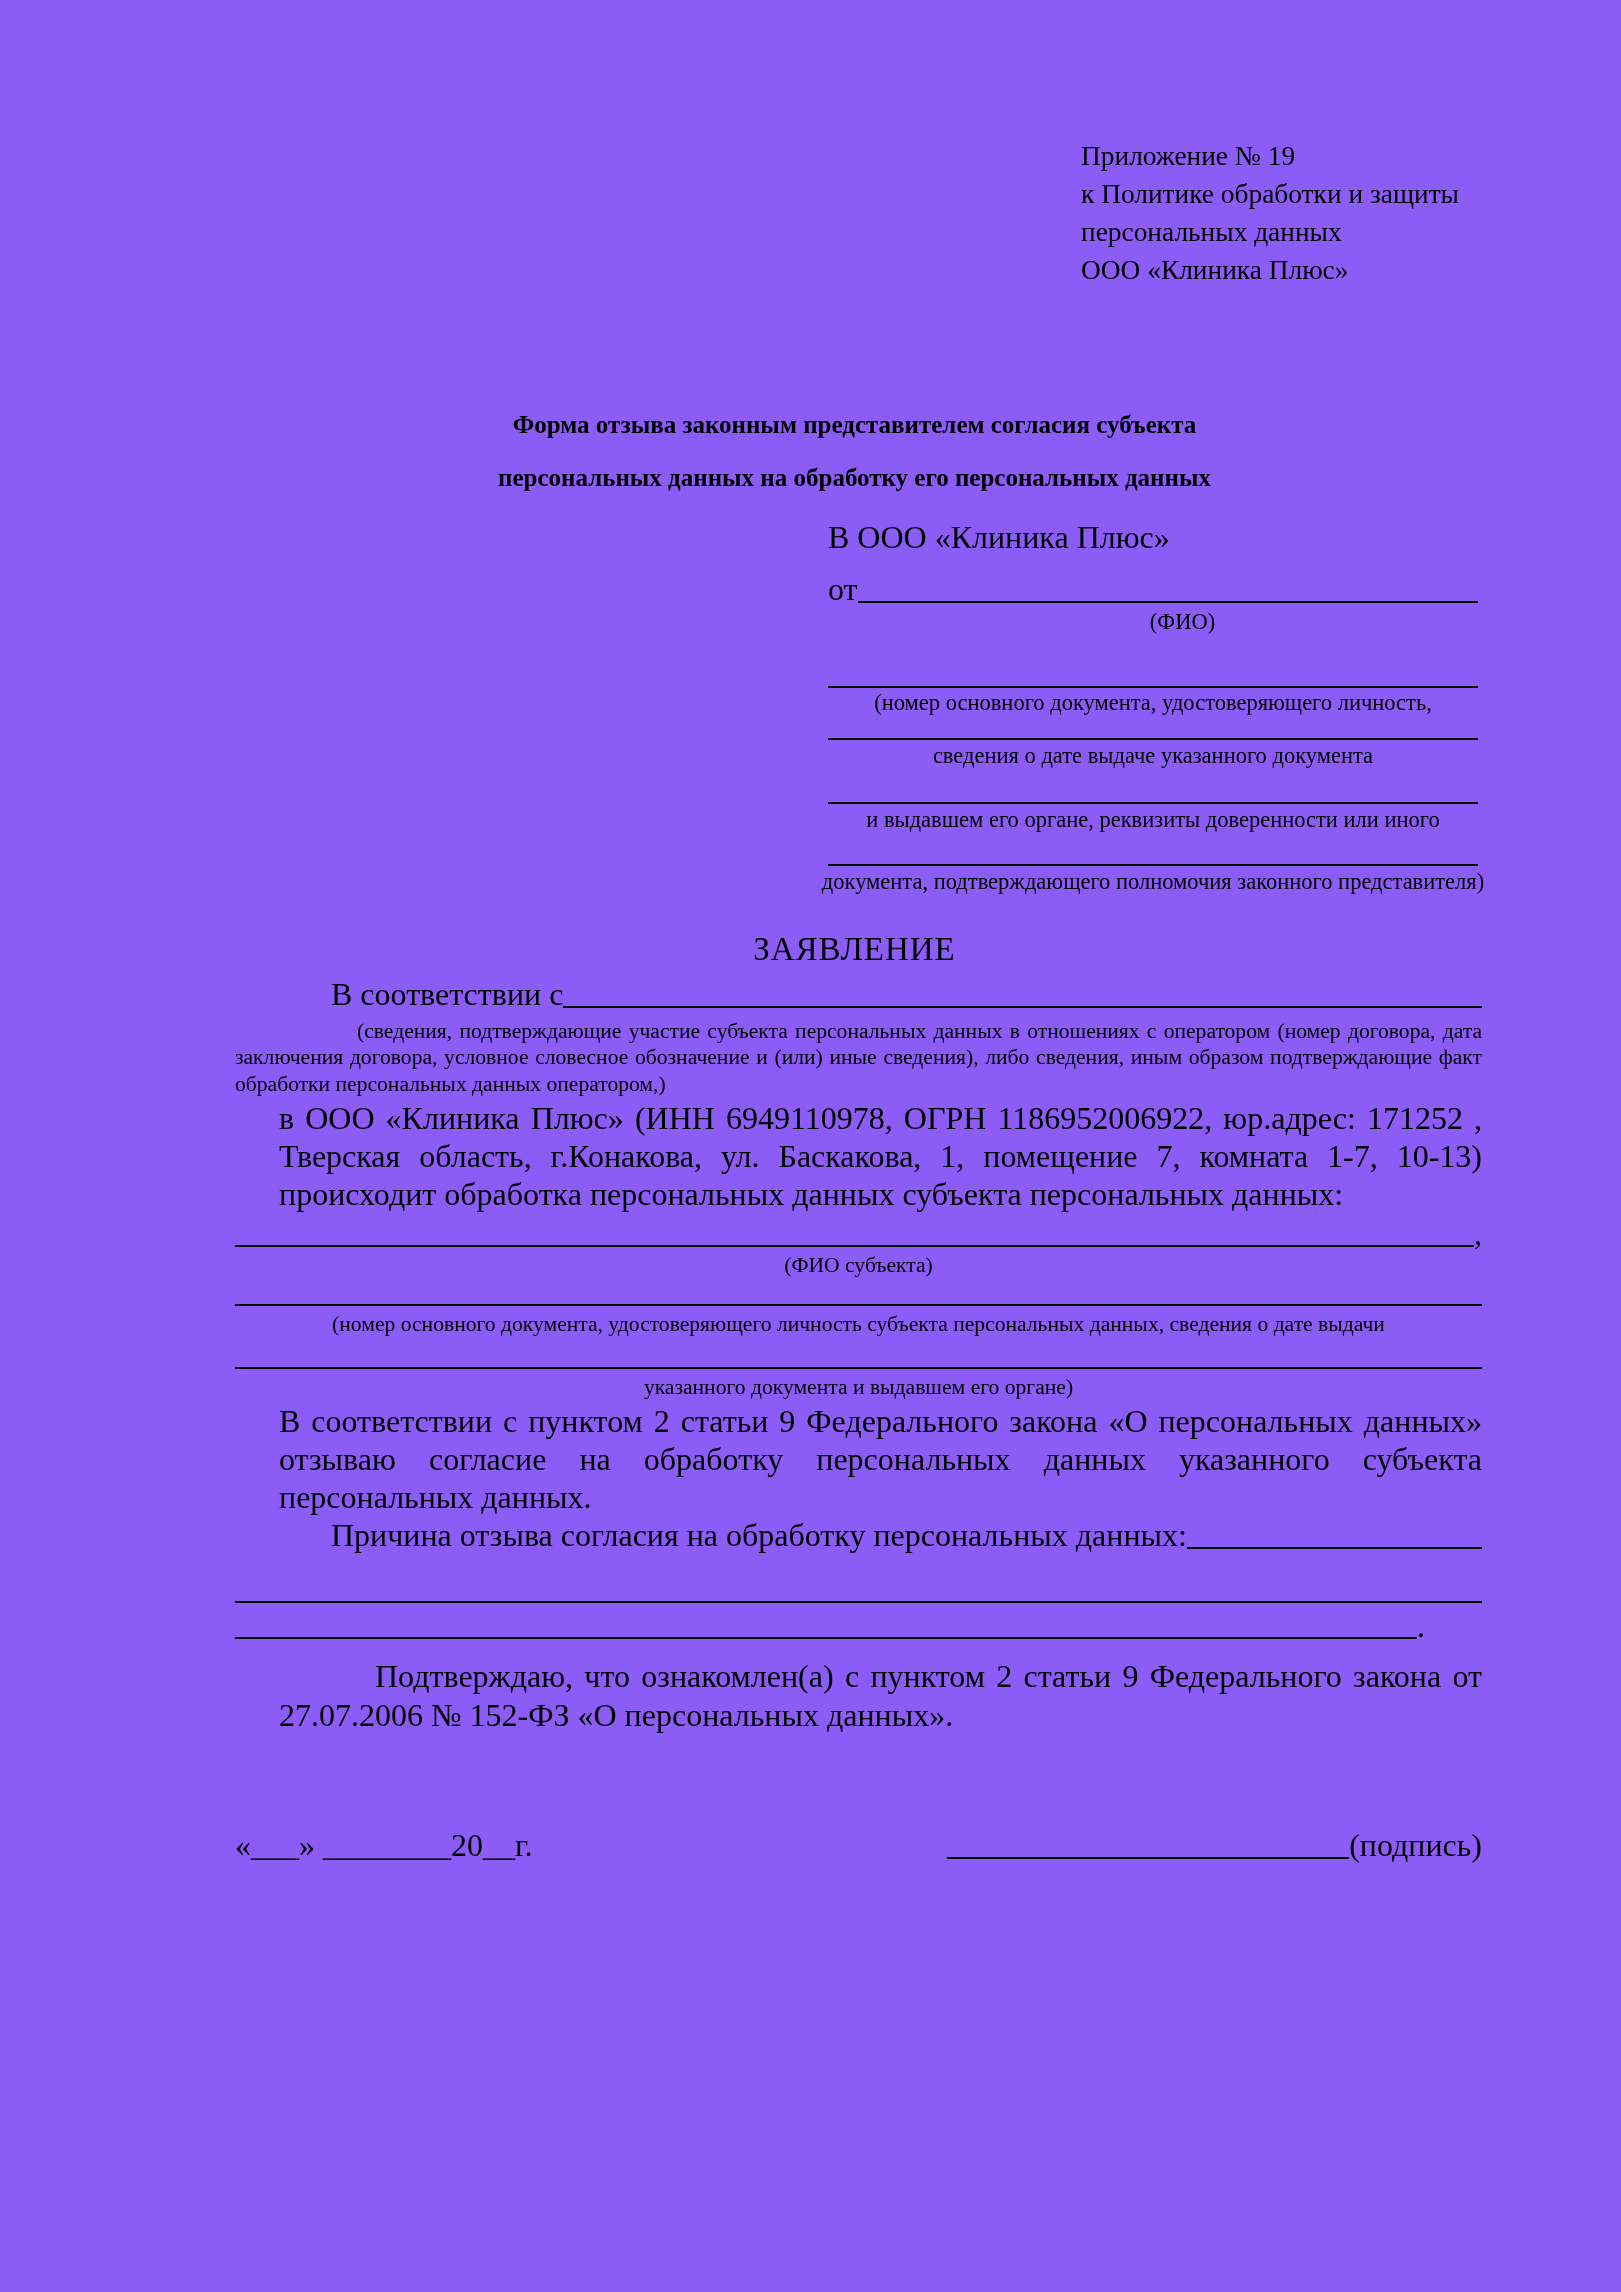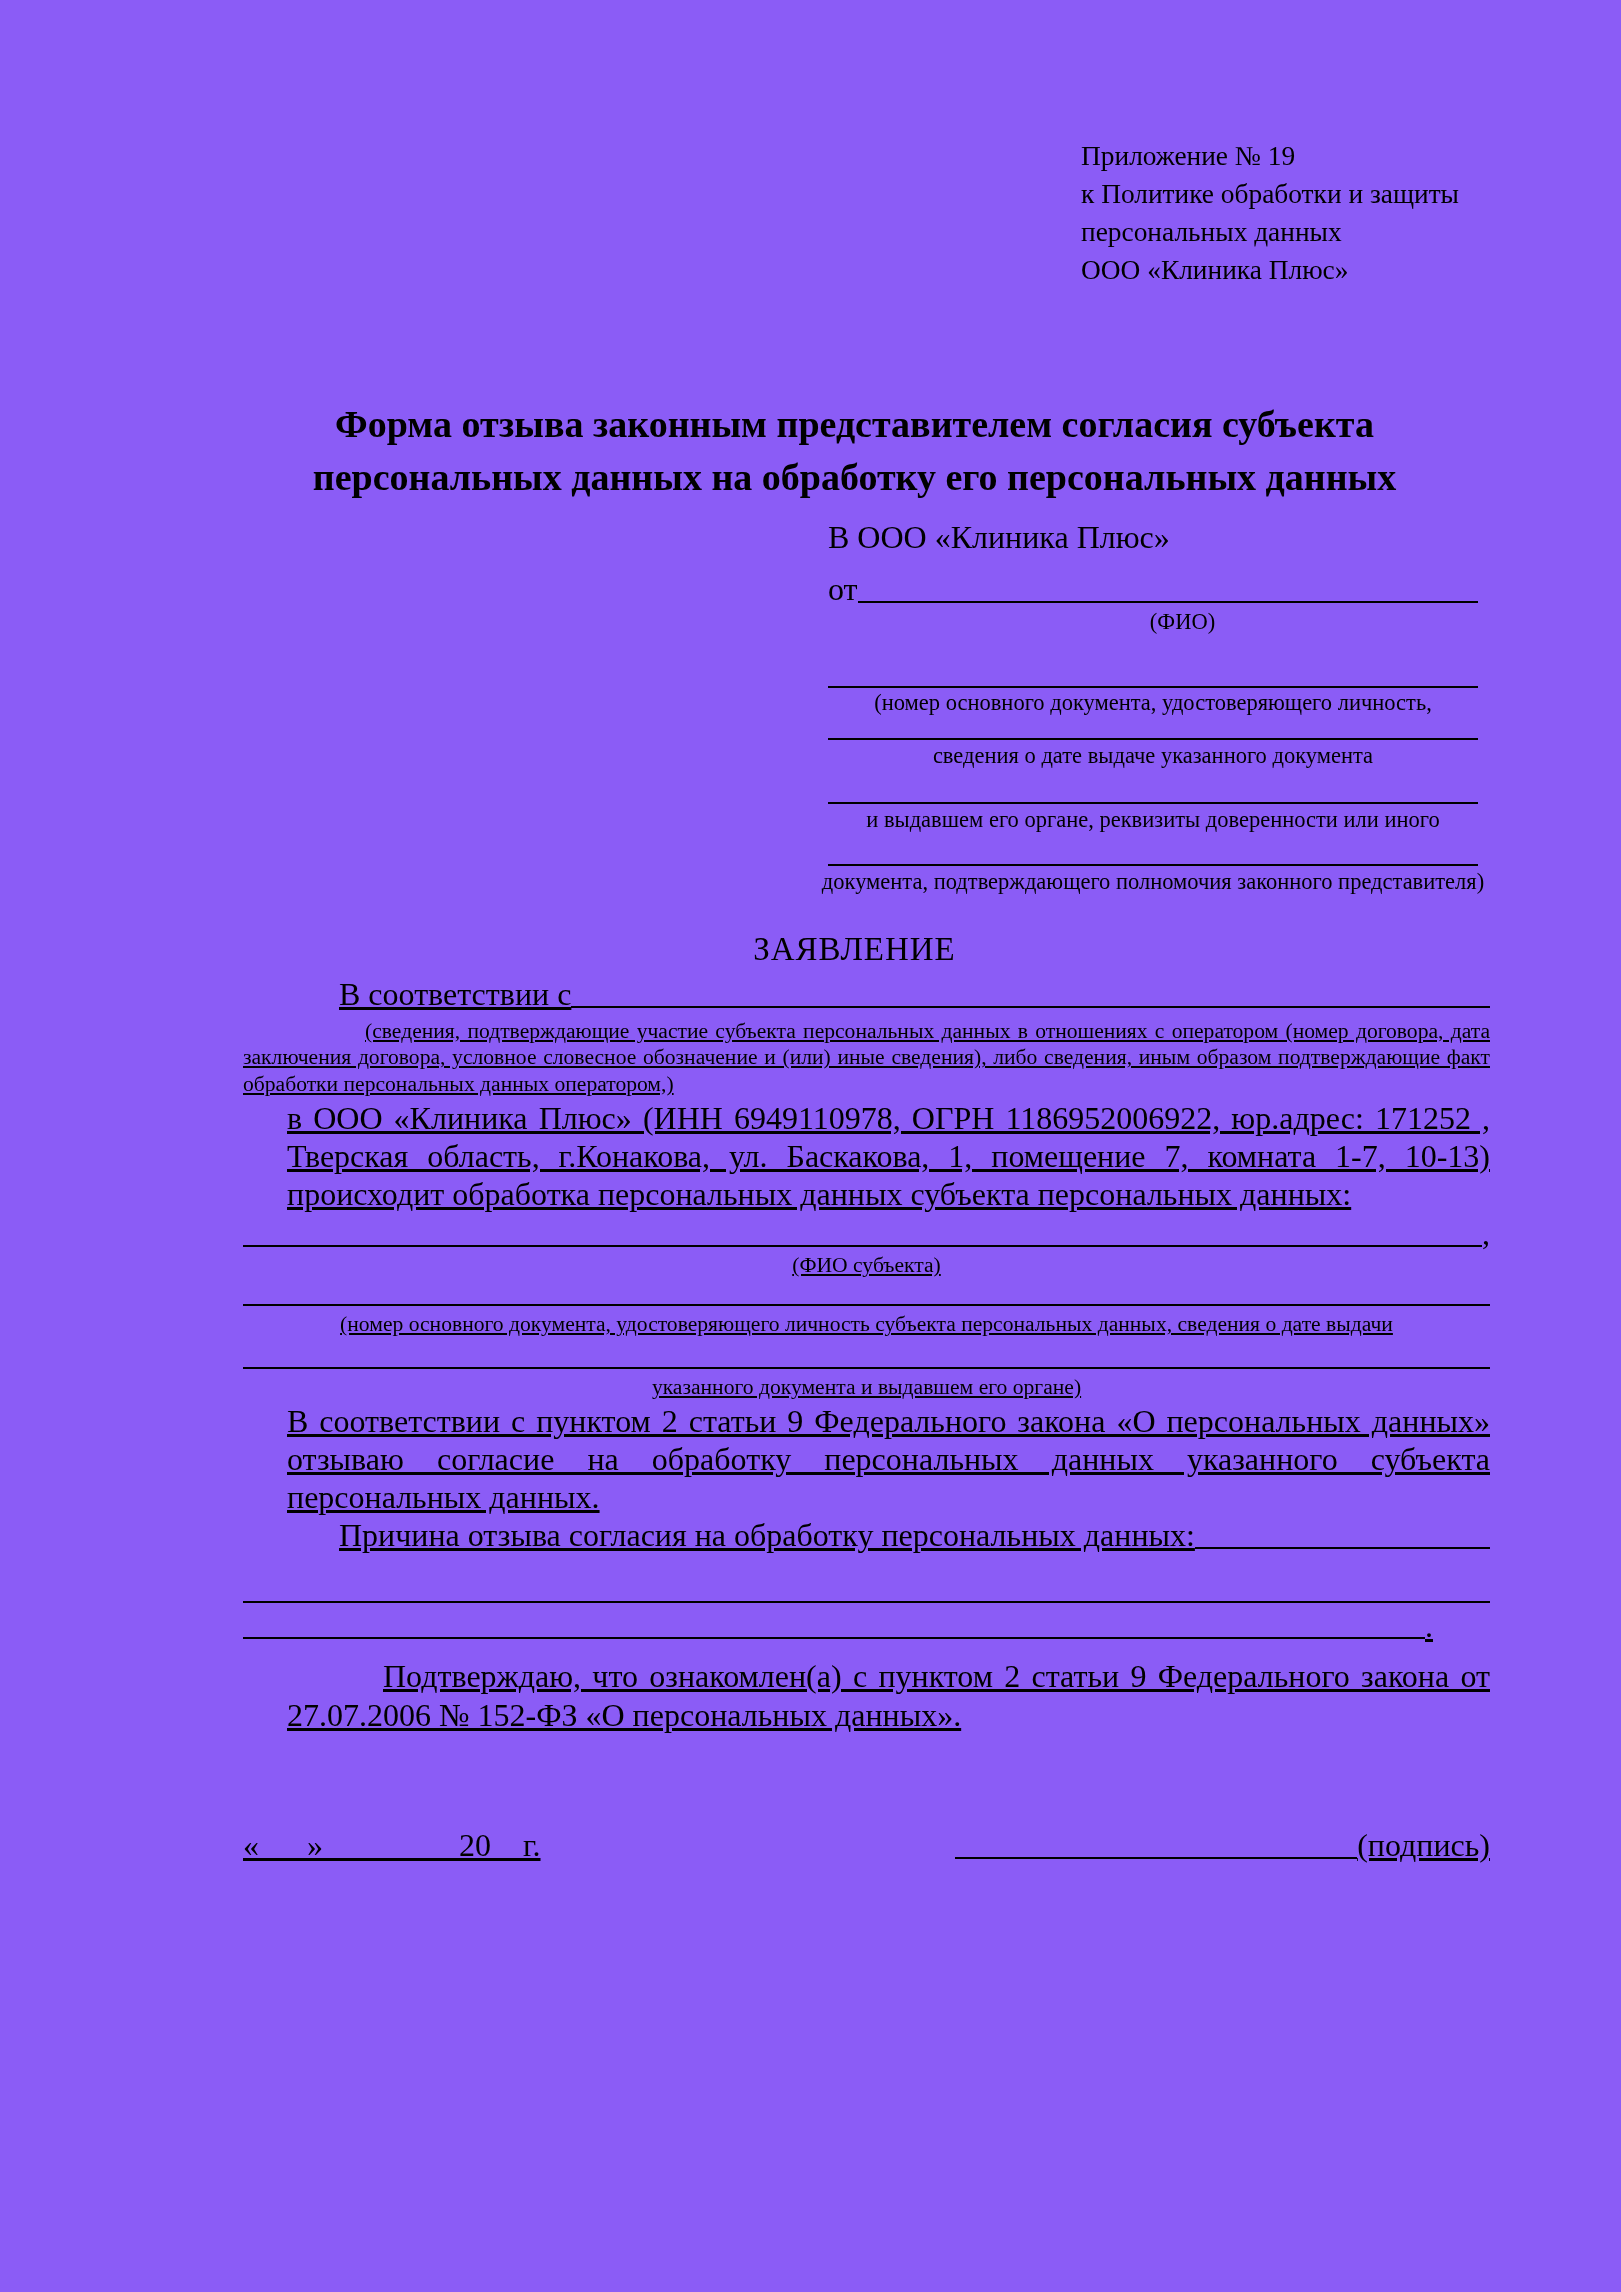--- a/index.html
+++ b/index.html
@@ -23,21 +23,21 @@
     white-space: nowrap;
   }
   
   .title {
     position: absolute;
     left: 231px;
     top: 398px;
     width: 1247px;
     text-align: center;
     font-weight: bold;
-    font-size: 38px;
+    font-size: 25px;
     line-height: 53px;
   }
   
   .addressee {
     position: absolute;
     left: 828px;
     top: 518px;
     width: 650px;
     font-size: 32px;
     line-height: 39px;
@@ -71,26 +71,25 @@
     left: 231px;
     top: 931px;
     width: 1247px;
     text-align: center;
     font-size: 33px;
     letter-spacing: 1px;
   }
   
   .body {
     position: absolute;
-    left: 243px;
+    left: 235px;
     top: 975px;
     width: 1247px;
     font-size: 32px;
     line-height: 39px;
-    text-decoration: underline;
   }
   .intro-row { padding-left: 96px; }
   .small-cap {
     margin-top: 3.9px;
     font-size: 21.6px;
     line-height: 26.5px;
     text-align: justify;
     text-indent: 122px;
   }
   .para { text-align: justify; margin-left: 44px; }

